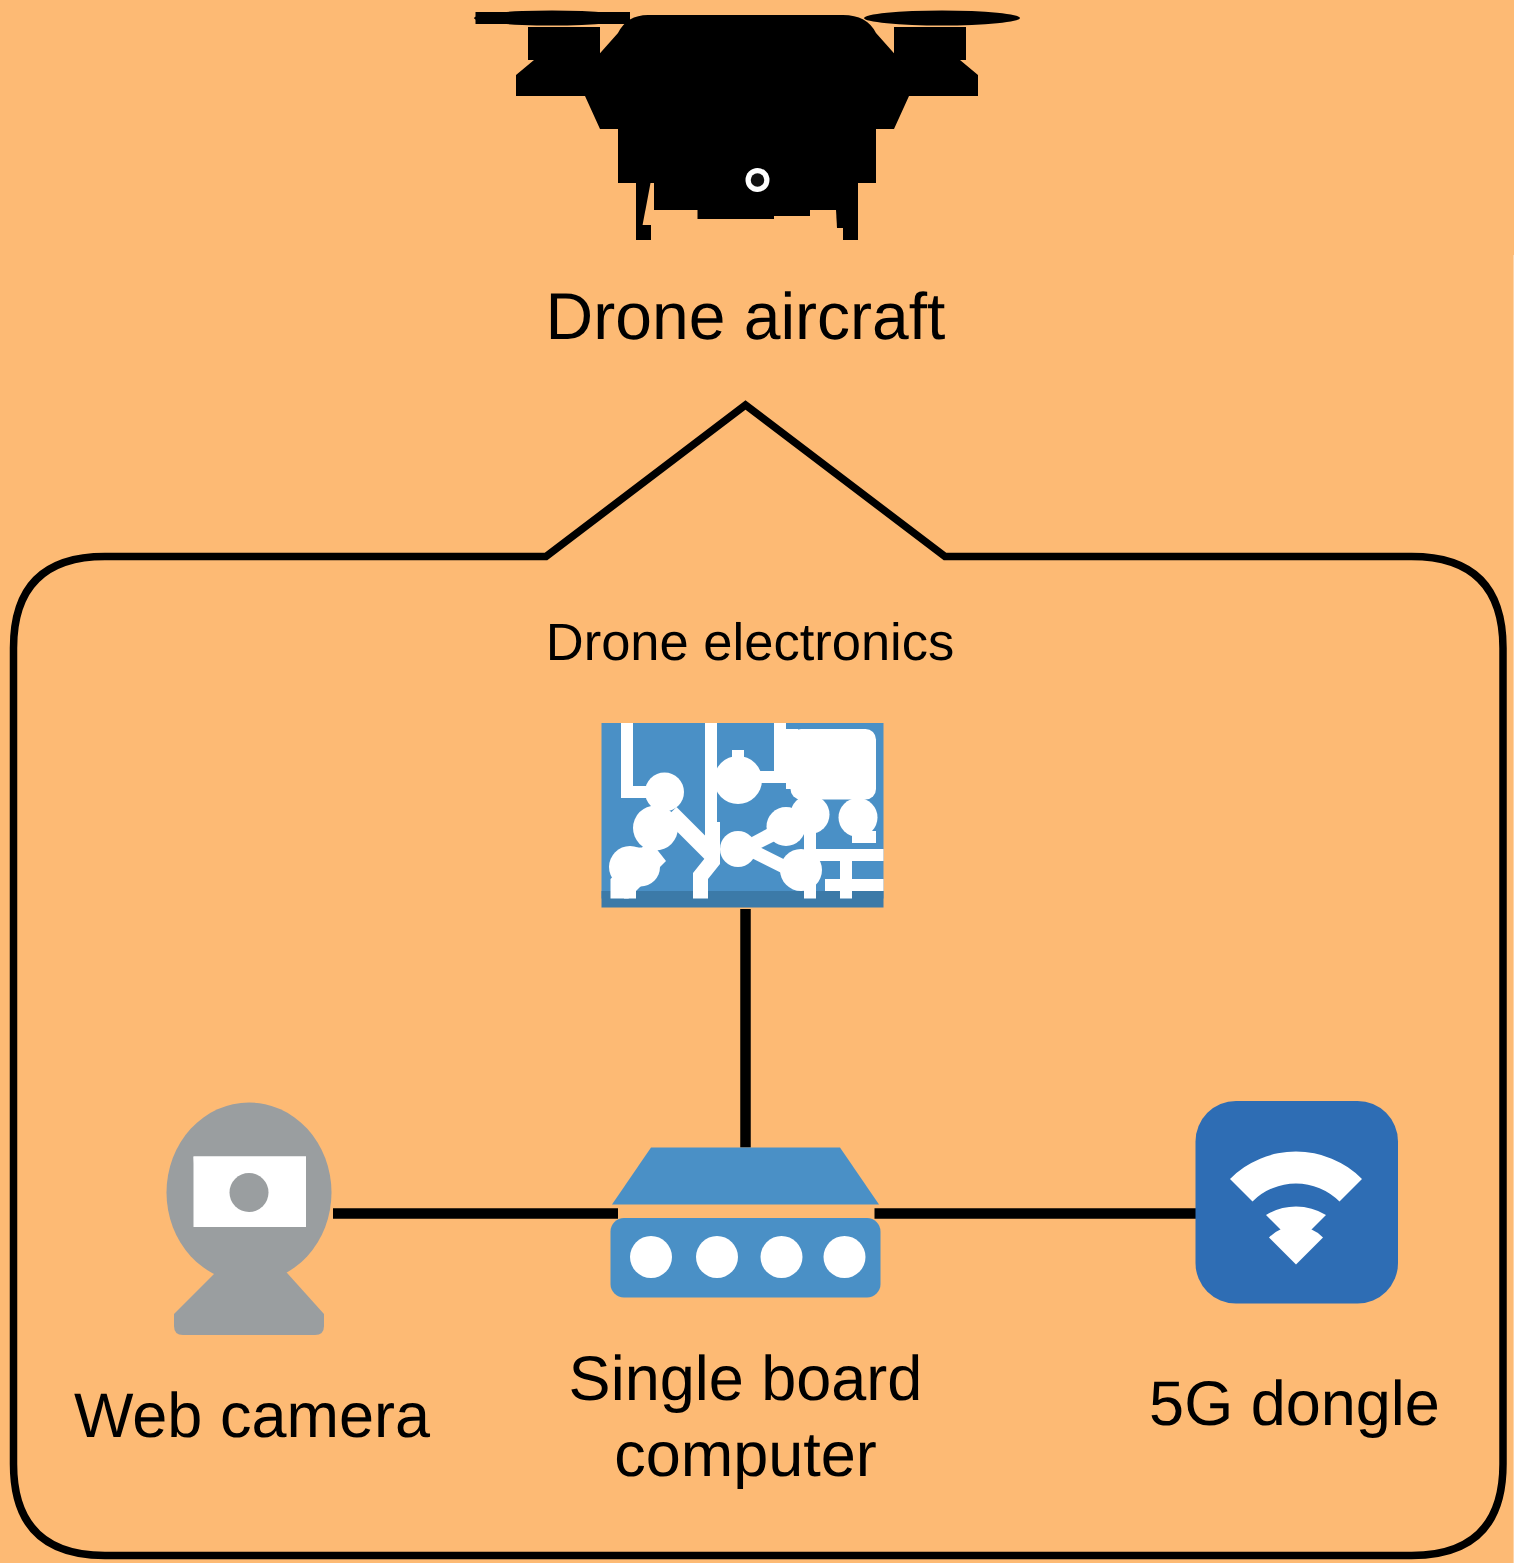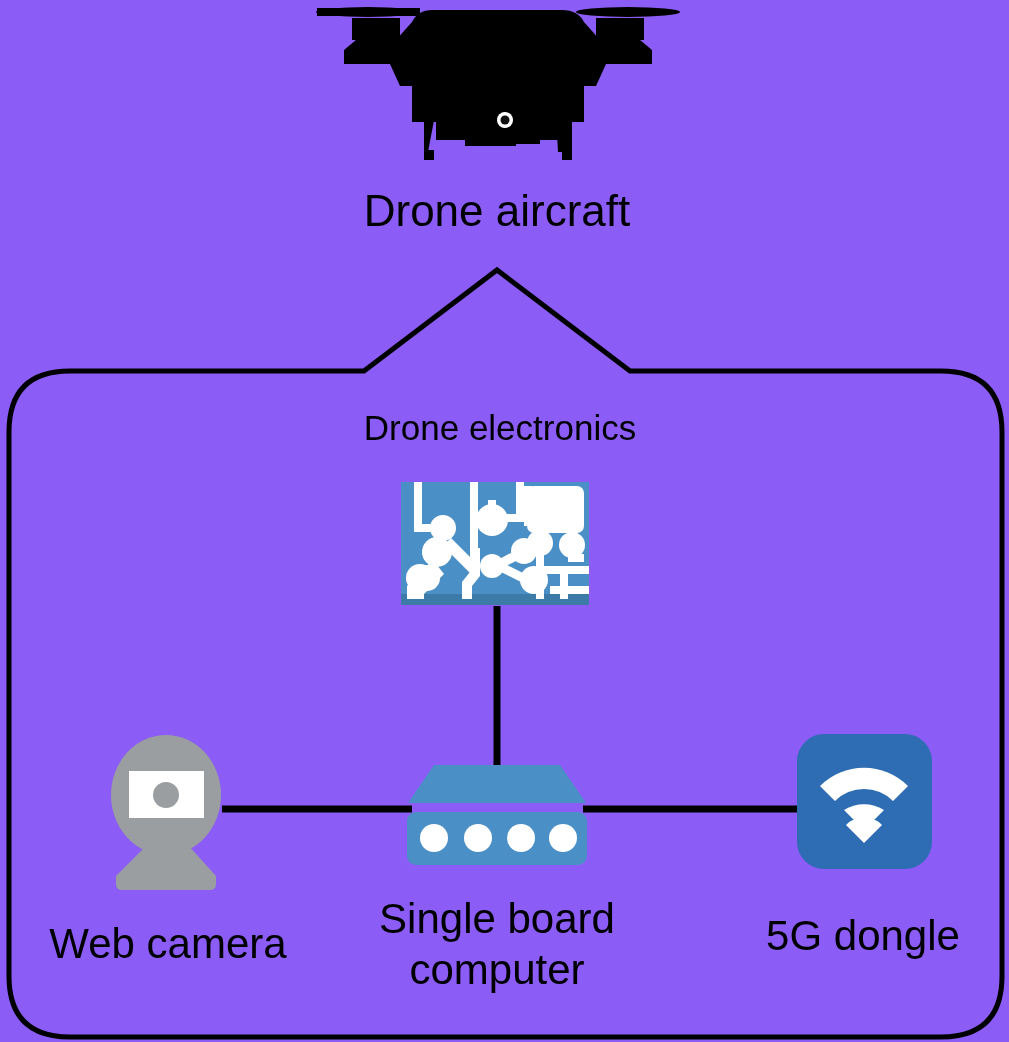--- a/index.html
+++ b/index.html
@@ -12,21 +12,21 @@
     width: 1009px;
     height: 1042px;
     font-family: "Liberation Sans", sans-serif;
     overflow: hidden;
     position: relative;
   }
   #diagram-root {
     position: relative;
     width: 1009px;
     height: 1042px;
-    background: #8b5cf6;
+    background: #fdba74;
   }
   #diagram-svg {
     position: absolute;
     top: 0;
     left: 0;
     width: 1009px;
     height: 1042px;
     display: block;
   }
   .label-text {

